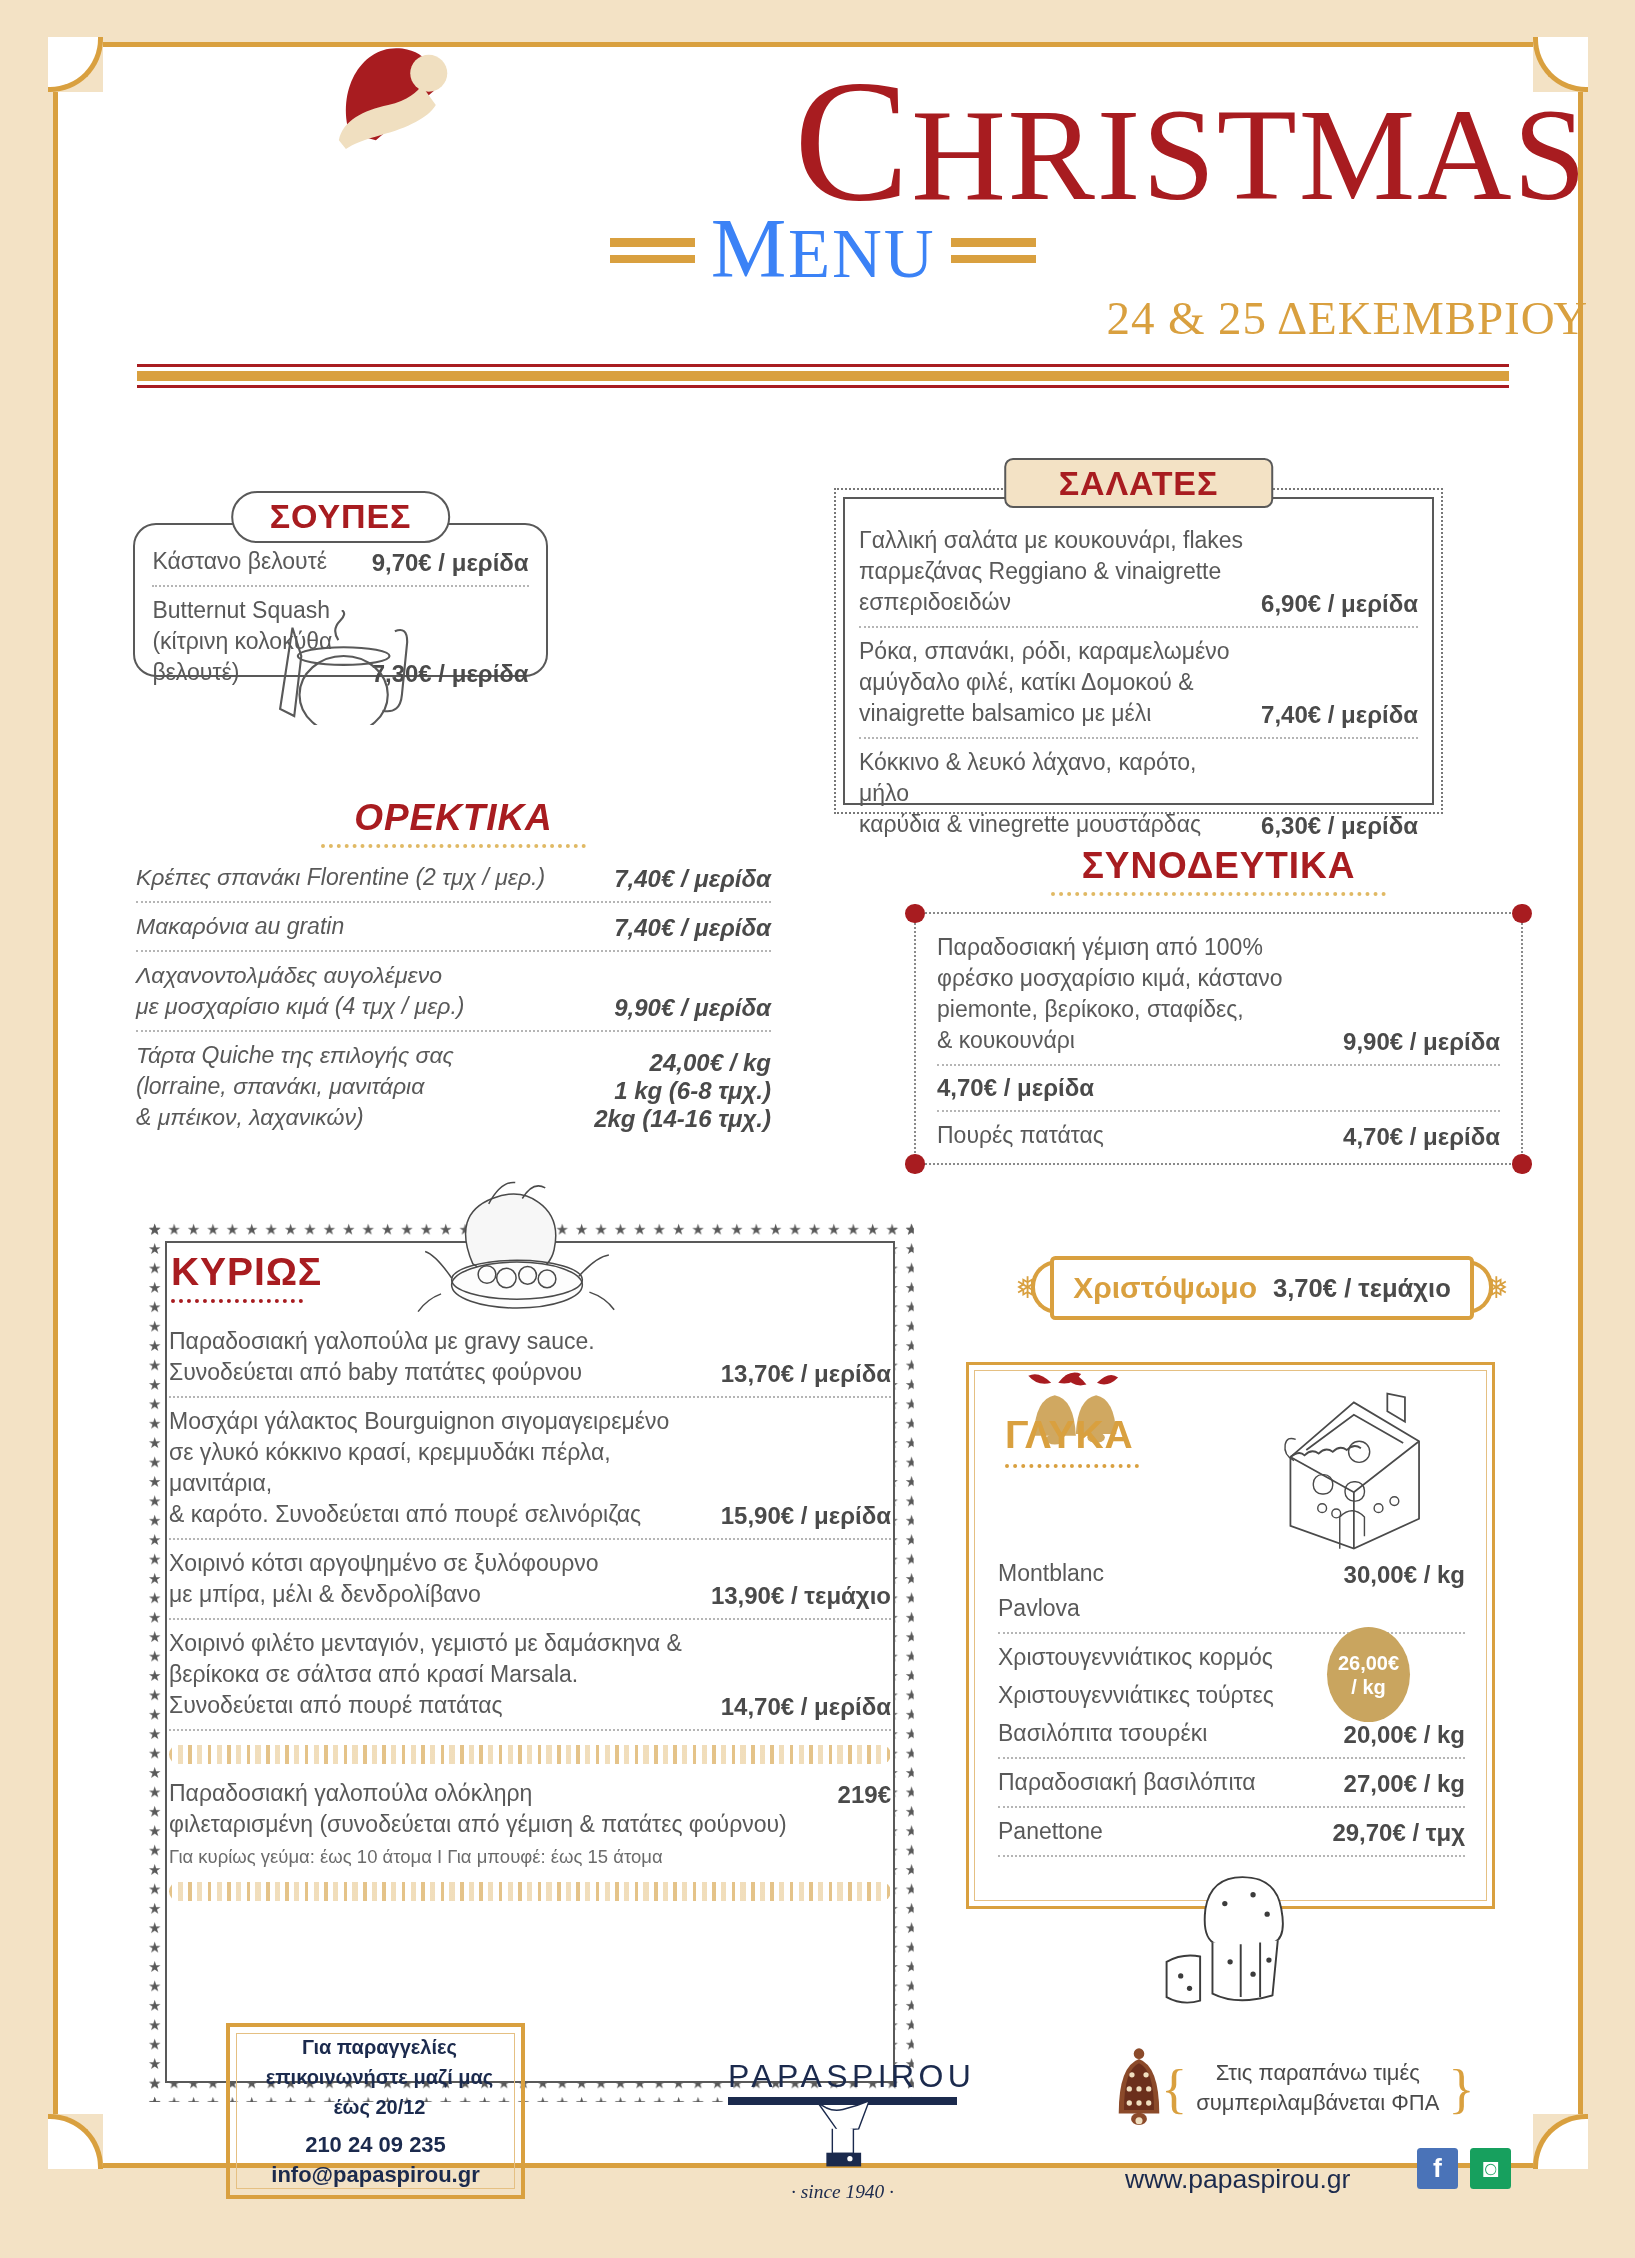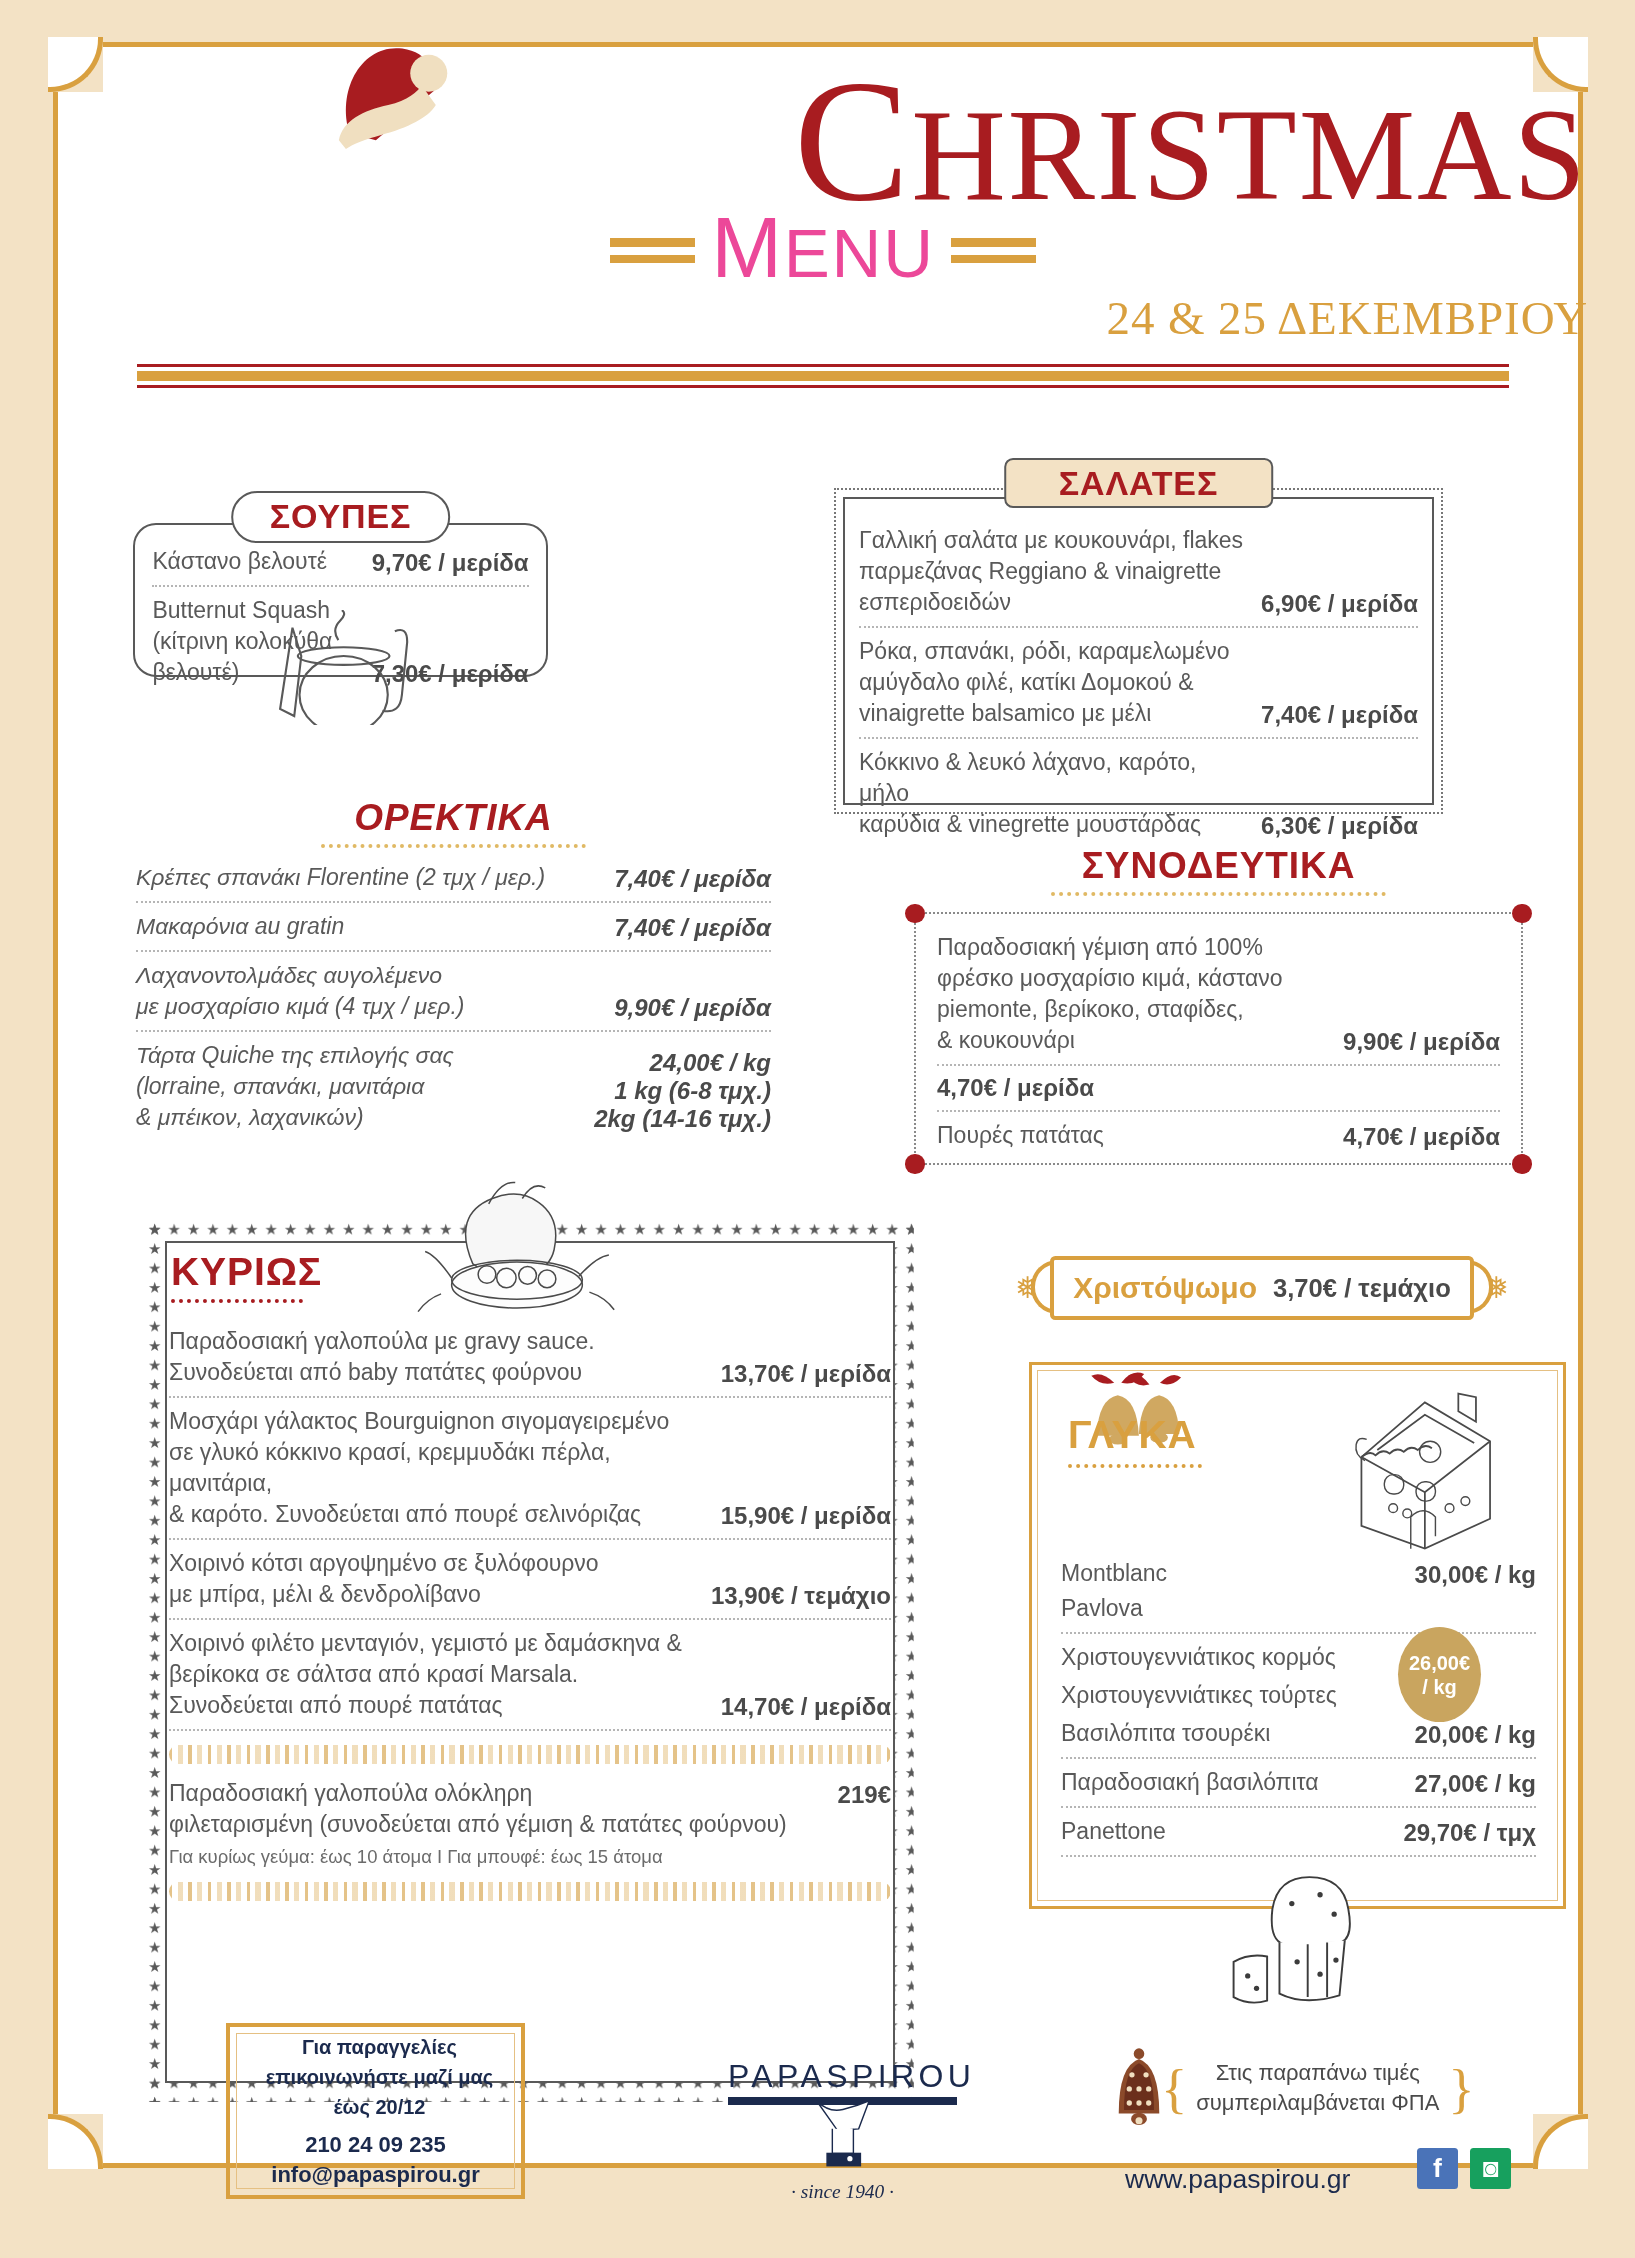--- a/index.html
+++ b/index.html
@@ -33,21 +33,21 @@
   .title-wrap{position:relative;height:176px;}
   .xmas-title{
     font-family:"Liberation Serif",serif;
     color:#a81c20;font-size:131px;letter-spacing:1.8px;
     line-height:150px;margin:0;padding-top:19.4px;font-weight:400;
   }
   .xmas-title .cap{font-size:173px;}
   .santa-hat{position:absolute;left:265px;top:-10.6px;width:141px;height:115px;}
   .menu-row{display:flex;align-items:center;justify-content:center;gap:16px;margin-top:-12.4px;}
   .menu-word{
-    font-family:Liberation Sans, sans-serif;color:#ec4899;
+    font-family:Liberation Serif, serif;color:#3b82f6;
     font-size:69px;letter-spacing:1.8px;line-height:74px;
   }
   .menu-word .cap{font-size:85px;}
   .dbl-rule{display:flex;flex-direction:column;gap:8px;width:85px;}
   .dbl-rule span{display:block;height:8.8px;background:#d9a03f;}
   .date-line{
     font-family:"Liberation Serif",serif;color:#d9a03f;
     font-size:47px;letter-spacing:0.9px;
   }
   .hrule{margin:19.4px 79px 0 79px;}
@@ -123,21 +123,21 @@
   .xpsomo .name{color:#d9a03f;font-size:30px;font-weight:bold;}
   .xpsomo .pr{color:#4a4a4a;font-size:25.6px;font-weight:bold;}
   .snow{position:absolute;top:14px;color:#d9a03f;font-size:30px;}
   .snow.l{left:0;} .snow.r{right:0;}
   .lobe{position:absolute;width:30px;height:46px;border:4.4px solid #d9a03f;
     background:#fff;top:4.4px;}
   .lobe.l{left:16px;border-right:none;border-radius:26.5px 0 0 26.5px;}
   .lobe.r{right:16px;border-left:none;border-radius:0 26.5px 26.5px 0;}
 
   
-  .glyka{position:absolute;left:971px;top:1315px;width:529px;height:547px;padding-left:8px;}
+  .glyka{position:absolute;left:908px;top:1315px;width:529px;height:547px;}
   .glyka-frame{position:absolute;inset:0;border:3.5px solid #d9a03f;}
   .glyka-frame2{position:absolute;inset:8px;border:1.8px solid #e5c083;}
   .glyka-head{position:absolute;left:39px;top:51px;}
   .glyka-head .t{color:#d9a03f;font-size:39px;font-weight:bold;letter-spacing:0.9px;}
   .glyka-head .u{height:0;border-top:4.4px dotted #d9a03f;margin-top:7px;width:134px;}
   .bells{position:absolute;left:55px;top:5.3px;}
   .ghouse{position:absolute;right:37px;top:14px;}
   .glyka-body{position:absolute;left:32px;right:30px;top:196px;}
   .badge{position:absolute;right:85px;top:265px;width:83px;height:95px;
     border-radius:50%;background:#c9a55f;color:#fff;display:flex;

